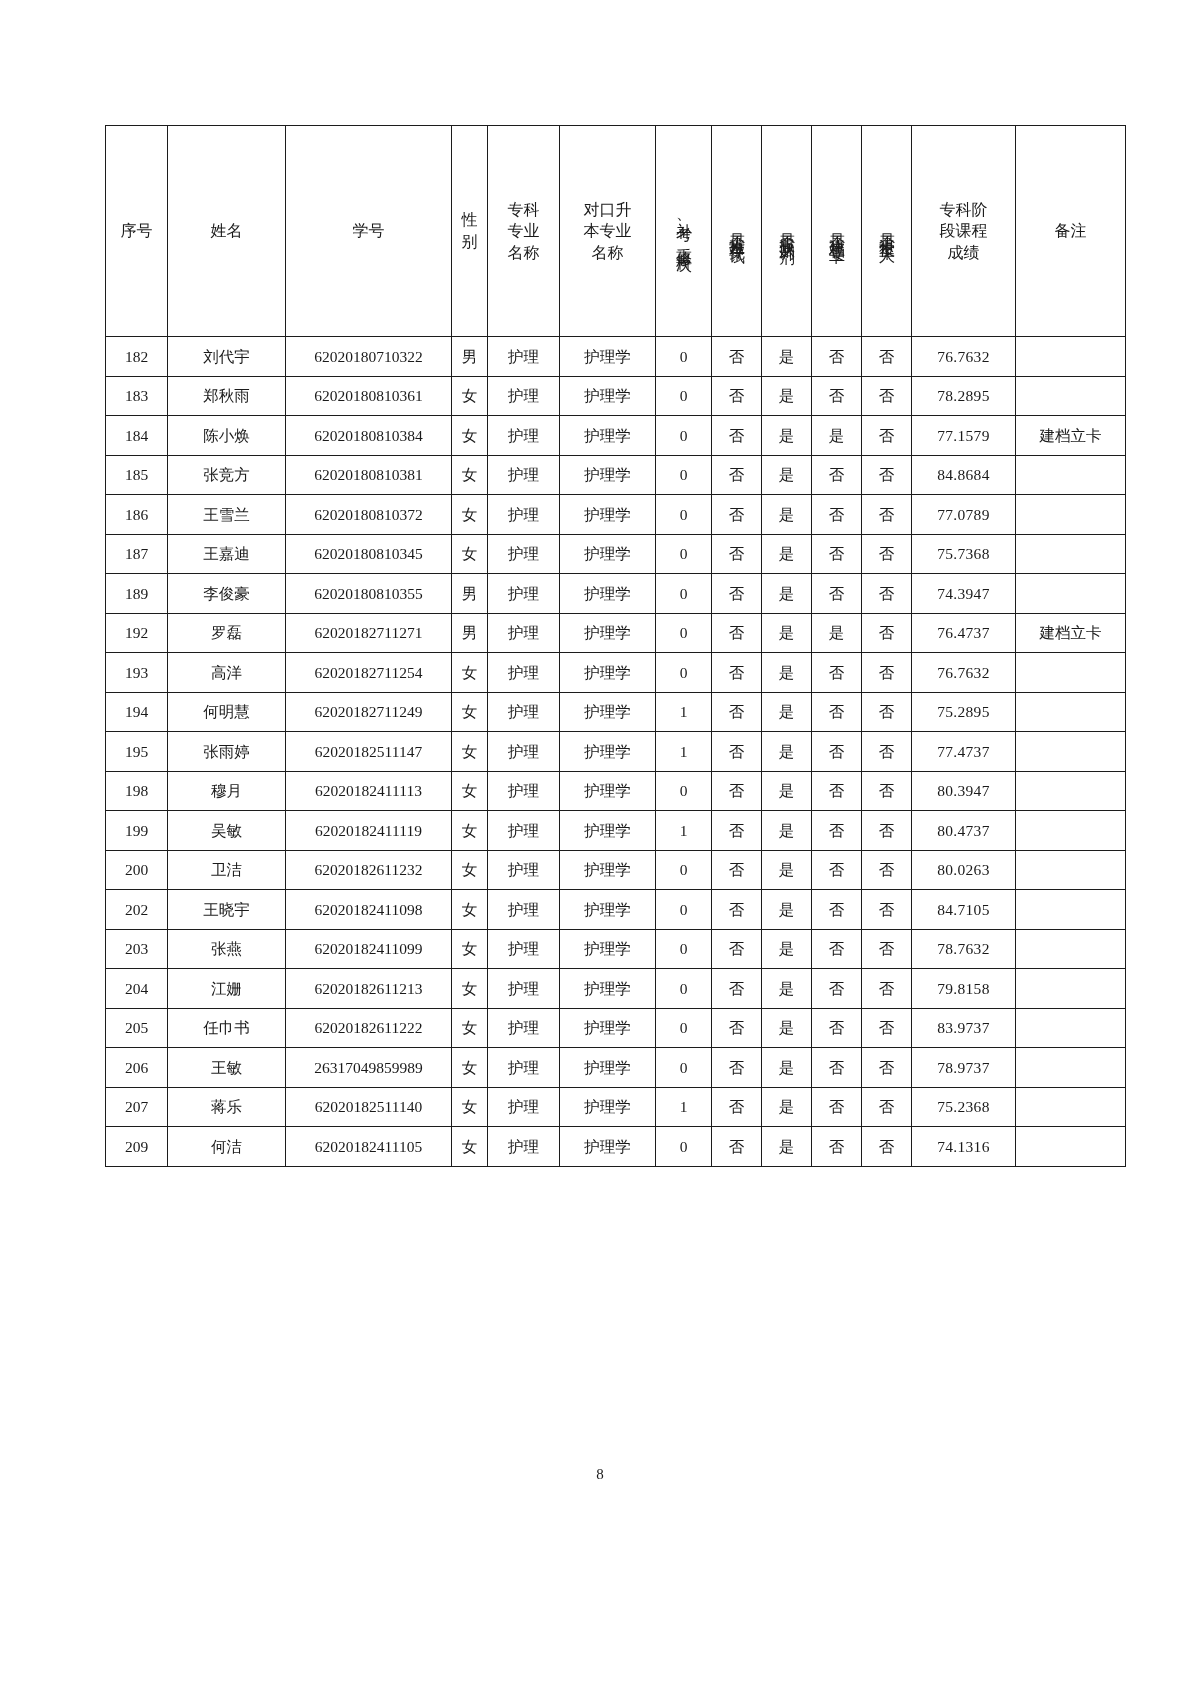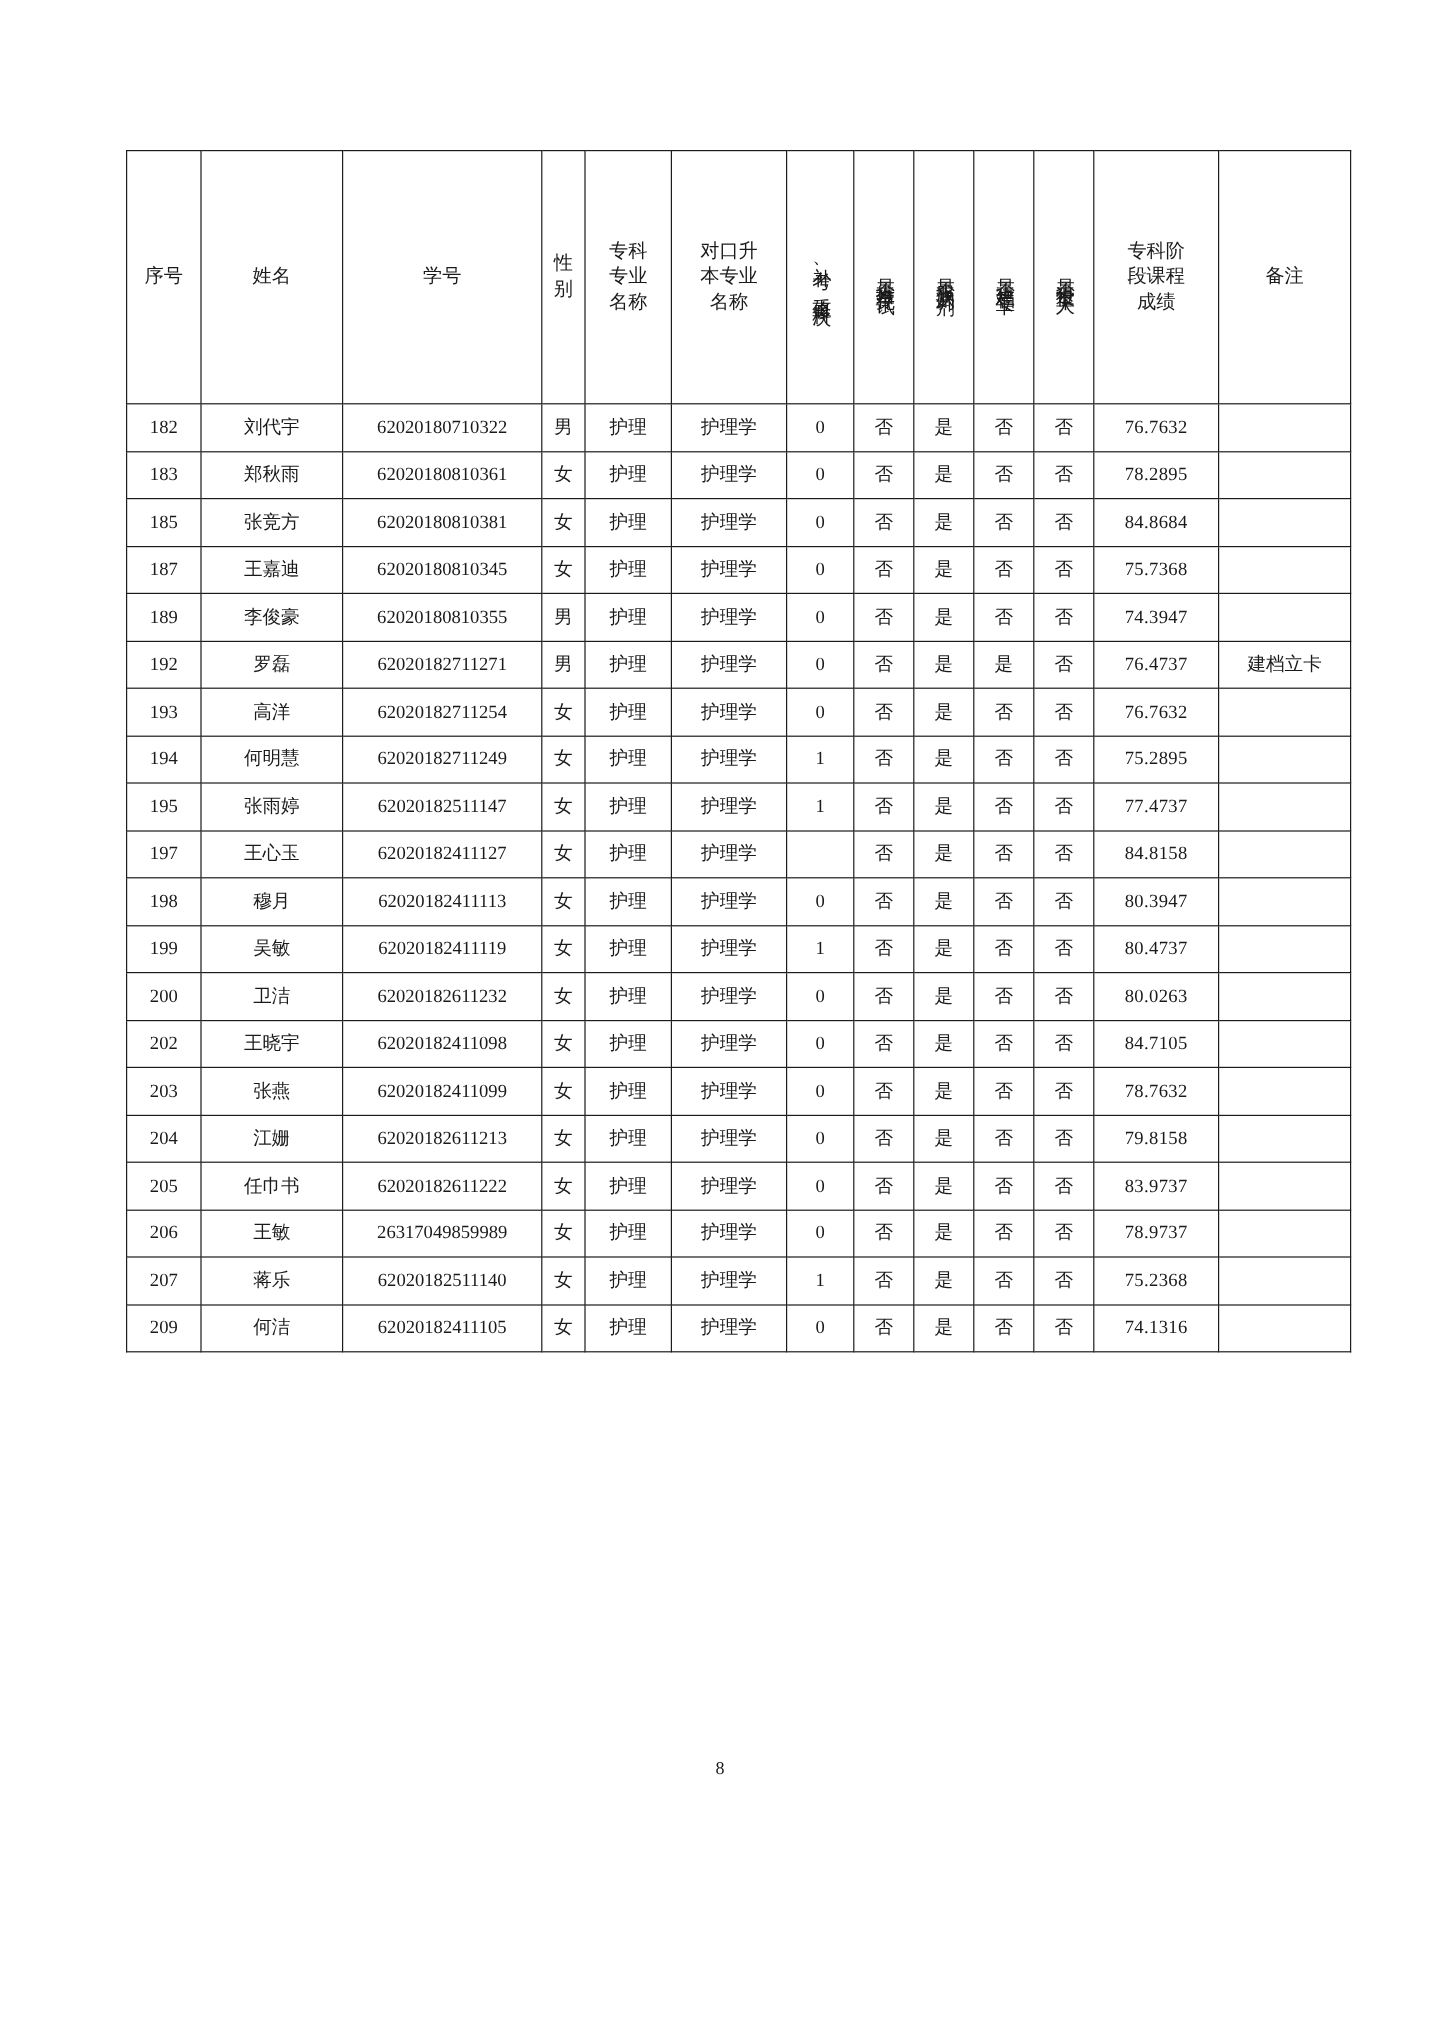--- a/index.html
+++ b/index.html
@@ -181,32 +181,62 @@
           <td>护理学</td>
           <td class="num">0</td>
           <td>否</td>
           <td>是</td>
           <td>否</td>
           <td>否</td>
           <td class="num score">78.2895</td>
           <td></td>
         </tr>
         <tr>
+          <td class="num">184</td>
+          <td>陈小焕</td>
+          <td class="num">62020180810384</td>
+          <td>女</td>
+          <td>护理</td>
+          <td>护理学</td>
+          <td class="num">0</td>
+          <td>否</td>
+          <td>是</td>
+          <td>是</td>
+          <td>否</td>
+          <td class="num score">77.1579</td>
+          <td>建档立卡</td>
+        </tr>
+        <tr>
           <td class="num">185</td>
           <td>张竞方</td>
           <td class="num">62020180810381</td>
           <td>女</td>
           <td>护理</td>
           <td>护理学</td>
           <td class="num">0</td>
           <td>否</td>
           <td>是</td>
           <td>否</td>
           <td>否</td>
           <td class="num score">84.8684</td>
+          <td></td>
+        </tr>
+        <tr>
+          <td class="num">186</td>
+          <td>王雪兰</td>
+          <td class="num">62020180810372</td>
+          <td>女</td>
+          <td>护理</td>
+          <td>护理学</td>
+          <td class="num">0</td>
+          <td>否</td>
+          <td>是</td>
+          <td>否</td>
+          <td>否</td>
+          <td class="num score">77.0789</td>
           <td></td>
         </tr>
         <tr>
           <td class="num">187</td>
           <td>王嘉迪</td>
           <td class="num">62020180810345</td>
           <td>女</td>
           <td>护理</td>
           <td>护理学</td>
           <td class="num">0</td>
@@ -283,35 +313,20 @@
           <td class="num">62020182511147</td>
           <td>女</td>
           <td>护理</td>
           <td>护理学</td>
           <td class="num">1</td>
           <td>否</td>
           <td>是</td>
           <td>否</td>
           <td>否</td>
           <td class="num score">77.4737</td>
-          <td></td>
-        </tr>
-        <tr>
-          <td class="num">197</td>
-          <td>王心玉</td>
-          <td class="num">62020182411127</td>
-          <td>女</td>
-          <td>护理</td>
-          <td>护理学</td>
-          <td class="num"></td>
-          <td>否</td>
-          <td>是</td>
-          <td>否</td>
-          <td>否</td>
-          <td class="num score">84.8158</td>
           <td></td>
         </tr>
         <tr>
           <td class="num">198</td>
           <td>穆月</td>
           <td class="num">62020182411113</td>
           <td>女</td>
           <td>护理</td>
           <td>护理学</td>
           <td class="num">0</td>

